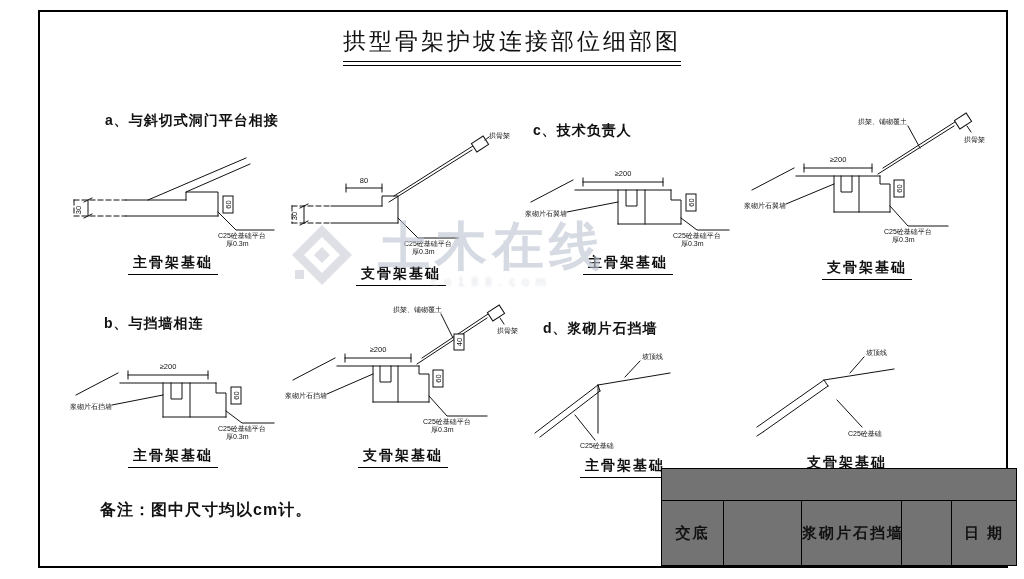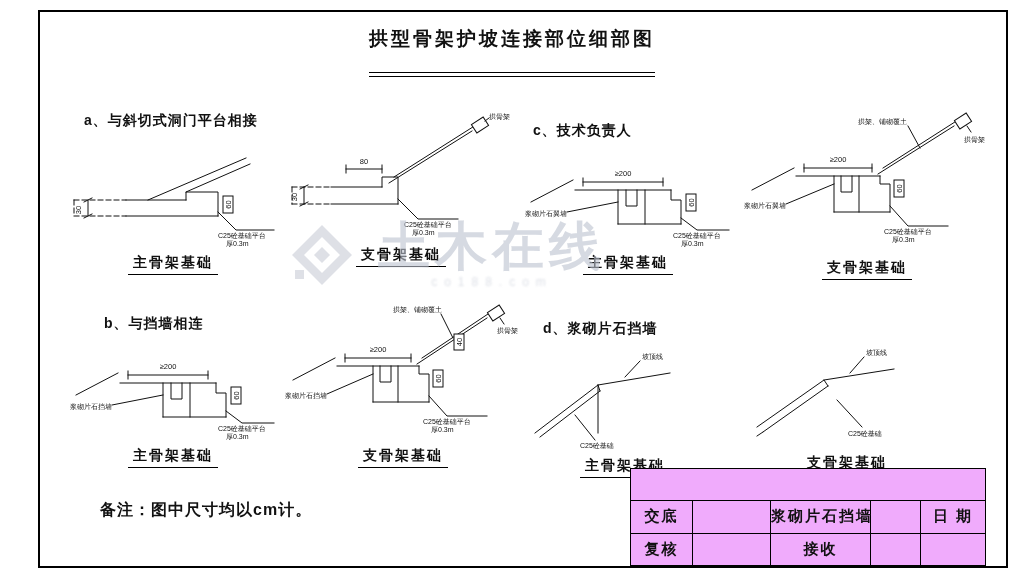--- a/index.html
+++ b/index.html
@@ -2,35 +2,35 @@
 <html><head>
 <meta charset="utf-8">
 <style>
   *{margin:0;padding:0;box-sizing:border-box}
   html,body{background:#fff}
   body{width:1024px;height:579px;position:relative;overflow:hidden;
        font-family:"Liberation Sans","DejaVu Sans",sans-serif;color:#111}
   .frame{position:absolute;left:38px;top:10px;width:970px;height:558px;border:2px solid #000}
   .title-wrap{position:absolute;left:0;right:0;top:26px;text-align:center}
   .u2{display:inline-block;border-bottom:1.5px solid #000;padding-bottom:3px}
-  .u2i{display:inline-block;border-bottom:1.5px solid #000;padding-bottom:20px;
-       font-size:19px;font-weight:bold;letter-spacing:3px}
+  .u2i{display:inline-block;border-bottom:1.5px solid #000;padding-bottom:4px;
+       font-size:23px;font-weight:normal;letter-spacing:3px}
   .shead{position:absolute;font-weight:bold;font-size:14px;letter-spacing:1px;white-space:nowrap}
   .diag{position:absolute}
   .cap{display:block;width:max-content;margin:3px auto 16px;font-weight:bold;font-size:14px;
        letter-spacing:2px;border-bottom:1.5px solid #000;padding:0 5px 2px;white-space:nowrap}
   .note{position:absolute;left:100px;top:500px;font-weight:bold;font-size:16px;letter-spacing:1px}
   
   .ln{fill:none;stroke:#111;stroke-width:1;stroke-linecap:square}
   .d{stroke-dasharray:5 3}
   .bx{fill:#fff}
   svg text{font-family:"Liberation Sans","DejaVu Sans",sans-serif;font-size:7px;fill:#111}
   text.dim{font-size:7.5px}
   
-  .tblock{position:absolute;left:630px;top:468px;width:356px;height:98px;background:#f0abfc;z-index:7}
+  .tblock{position:absolute;left:661px;top:468px;width:356px;height:98px;background:#737373;z-index:7}
   .tblock table{width:100%;height:100%;border-collapse:collapse;table-layout:fixed}
   .tblock td{border:1.5px solid #000;text-align:center;vertical-align:middle;
              font-weight:bold;font-size:15px;letter-spacing:2px;white-space:nowrap}
   .tblock tr.r0{height:32px}
   
   .wm{position:absolute;left:290px;top:220px;display:flex;align-items:center;gap:24px;
       opacity:.6;z-index:5;pointer-events:none}
   .wm-name{font-size:52px;font-weight:bold;color:#bcc2cf;letter-spacing:5px;line-height:1}
   .wm-site{font-size:12px;color:#c6cbd6;letter-spacing:7px;text-align:center;
            filter:blur(1px);margin-top:3px}
@@ -38,40 +38,40 @@
 </head>
 <body>
 
 <div class="page">
   <div class="frame"></div>
 
   <div class="title-wrap">
     <span class="u2"><span class="u2i">拱型骨架护坡连接部位细部图</span></span>
   </div>
 
-  <div class="shead" style="left:84px;top:112px">a、与斜切式洞门平台相接</div>
+  <div class="shead" style="left:105px;top:112px">a、与斜切式洞门平台相接</div>
 
   <div class="diag" style="left:68px;top:152px;width:210px">
     <svg width="210" height="95" viewBox="0 0 210 95">
       <path class="ln d" d="M6 48 H58 M6 64 H58 M6 48 V64"></path>
       <path class="ln" d="M58 48 H118 M58 64 H150"></path>
       <path class="ln" d="M118 48 V40 H150 V64"></path>
       <path class="ln" d="M80 48 L178 6 M118 40 L182 12"></path>
       <path class="ln" d="M20 48 V64 M16 50 L24 46 M16 66 L24 62"></path>
       <text x="13" y="58" text-anchor="middle" transform="rotate(-90 13 58)" class="dim">30</text>
       <rect class="ln bx" x="155" y="44" width="10" height="17"></rect>
       <text x="160" y="55" text-anchor="middle" transform="rotate(-90 160 52.5)" class="dim">60</text>
       <path class="ln" d="M150 60 L168 78 H206"></path>
       <text x="150" y="86">C25砼基础平台</text>
       <text x="158" y="94">厚0.3m</text>
     </svg>
     <span class="cap">主骨架基础</span>
   </div>
 
-  <div class="diag" style="left:286px;top:109px;width:230px">
+  <div class="diag" style="left:286px;top:128px;width:230px">
     <svg width="230" height="130" viewBox="0 0 230 130">
       <path class="ln d" d="M6 78 H45 M6 95 H45 M6 78 V95"></path>
       <path class="ln" d="M45 78 H96 M45 95 H112"></path>
       <path class="ln" d="M96 78 V68 H112 V95"></path>
       <path class="ln" d="M60 60 H96 M60 56 V64 M96 56 V64"></path>
       <text x="78" y="55" text-anchor="middle" class="dim">80</text>
       <path class="ln" d="M18 78 V95 M14 80 L22 76 M14 97 L22 93"></path>
       <text x="11" y="88" text-anchor="middle" transform="rotate(-90 11 88)" class="dim">30</text>
       <path class="ln" d="M103 74 L186 22 M108 68 L190 16"></path>
       <g transform="translate(194,16) rotate(-33)">
@@ -230,27 +230,20 @@
           <tr class="r0">
             <td colspan="5"></td>
           </tr>
       <tr>
         <td>交底</td>
         <td></td>
         <td>浆砌片石挡墙</td>
         <td></td>
         <td>日 期</td>
       </tr>
-      <tr>
-        <td>复核</td>
-        <td></td>
-        <td>接收</td>
-        <td></td>
-        <td></td>
-      </tr>
     </tbody>
       </table>
   </div>
 
   <div class="wm">
     <svg width="64" height="64" viewBox="0 0 64 64">
       <polygon points="32,2 62,32 32,62 2,32" fill="#c9cdd7"></polygon>
       <polygon points="32,14 50,32 32,50 14,32" fill="#ffffff"></polygon>
       <polygon points="32,24 40,32 32,40 24,32" fill="#c9cdd7"></polygon>
       <rect x="5" y="47" width="9" height="9" fill="#c9cdd7"></rect>

